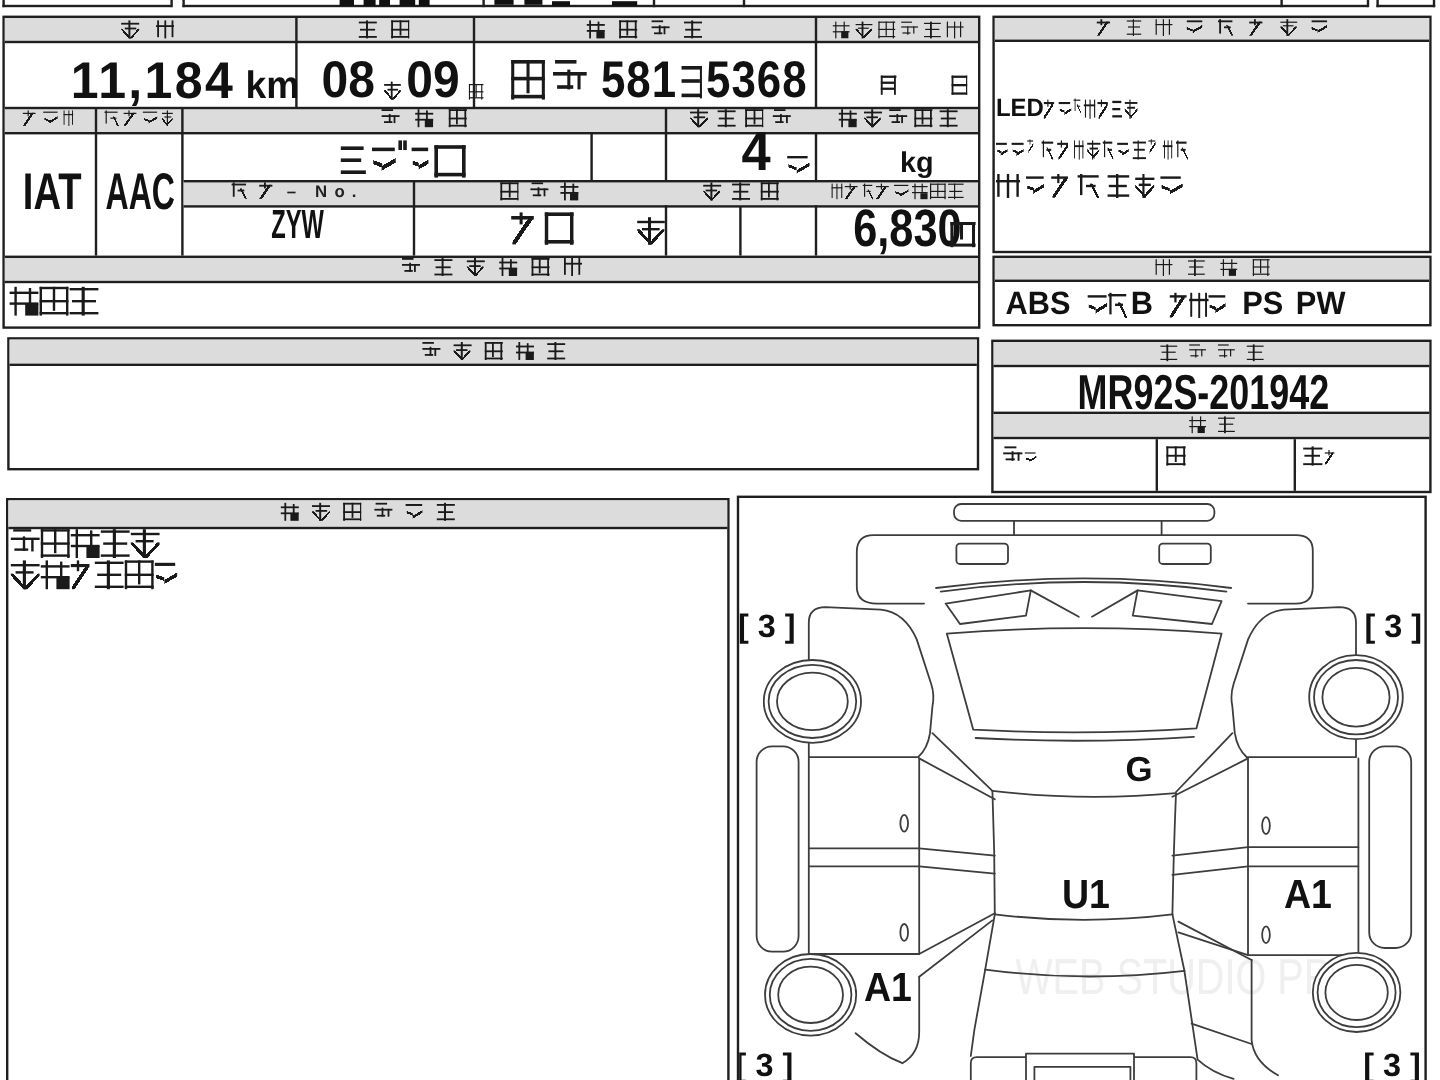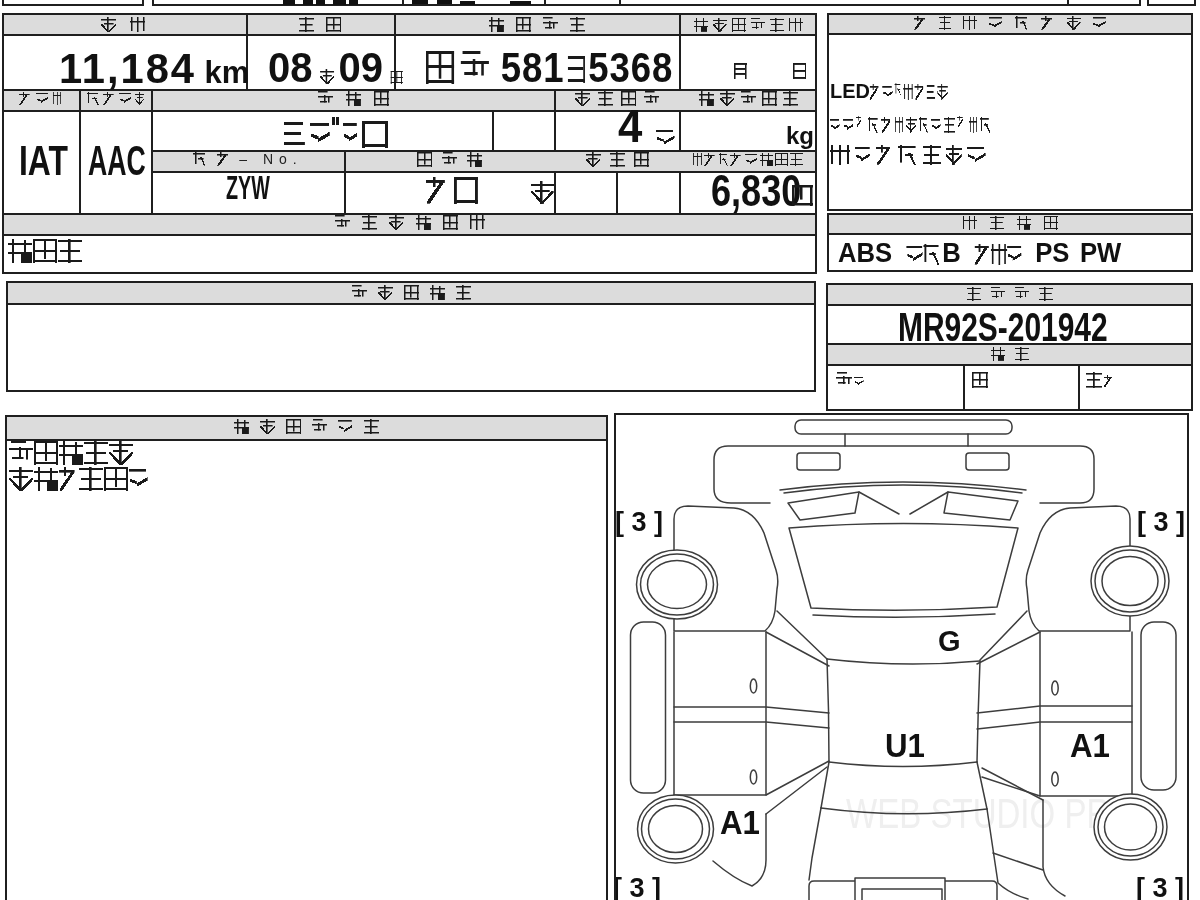--- a/index.html
+++ b/index.html
@@ -83,36 +83,36 @@
 
 <div class="t" style="left:0;top:17px;width:246px;text-align:center;font-size:15px"><span class="j jc" style="margin-right:14px"></span><span class="j jd"></span></div>
 <div class="t" style="left:246px;top:17px;width:148px;text-align:center;font-size:15px"><span class="j jb" style="margin-right:12px"></span><span class="j ja"></span></div>
 <div class="t" style="left:394px;top:17px;width:285px;text-align:center;font-size:15px"><span class="j jg" style="margin-right:12px"></span><span class="j ja" style="margin-right:12px"></span><span class="j jh" style="margin-right:12px"></span><span class="j jb"></span></div>
 <div class="t" style="left:679px;top:18px;width:138px;text-align:center;font-size:14px"><span class="j jg" style="margin-right:5px"></span><span class="j jc" style="margin-right:5px"></span><span class="j ja" style="margin-right:5px"></span><span class="j jh" style="margin-right:5px"></span><span class="j jb" style="margin-right:5px"></span><span class="j jd"></span></div>
 <div class="t" style="left:0px;top:92px;width:80px;text-align:center;font-size:13px"><span class="j je" style="margin-right:4px"></span><span class="j ji" style="margin-right:4px"></span><span class="j jd" style="width:8px"></span></div>
 <div class="t" style="left:79px;top:92px;width:73px;text-align:center;font-size:13px"><span class="j jf" style="margin-right:3px"></span><span class="j je" style="margin-right:3px"></span><span class="j ji" style="margin-right:3px"></span><span class="j jc" style="width:9px"></span></div>
 <div class="t" style="left:151px;top:91px;width:404px;text-align:center;font-size:15px"><span class="j jh" style="margin-right:13px"></span><span class="j jg" style="margin-right:13px"></span><span class="j ja"></span></div>
 <div class="t" style="left:554px;top:91px;width:126px;text-align:center;font-size:15px"><span class="j jc" style="margin-right:8px"></span><span class="j jb" style="margin-right:8px"></span><span class="j ja" style="margin-right:8px"></span><span class="j jh"></span></div>
 <div class="t" style="left:679px;top:91px;width:138px;text-align:center;font-size:15px"><span class="j jg" style="margin-right:6px"></span><span class="j jc" style="margin-right:6px"></span><span class="j jh" style="margin-right:6px"></span><span class="j ja" style="margin-right:6px"></span><span class="j jb"></span></div>
-<div class="t" style="left:151px;top:152px;width:194px;text-align:center;font-size:14px;letter-spacing:8px;font-weight:bold;color:#222"><span class="j jf" style="margin-right:9px"></span><span class="j je" style="margin-right:9px"></span><span style="font-weight:normal;letter-spacing:6px">– No.</span></div>
+<div class="t" style="left:151px;top:152px;width:194px;text-align:center;font-size:14px;letter-spacing:8px;font-weight:bold;color:#222"><span class="j jf" style="margin-right:9px"></span><span class="j je" style="margin-right:9px"></span><span style="font-weight:bold;letter-spacing:6px">– No.</span></div>
 <div class="t" style="left:344px;top:152px;width:211px;text-align:center;font-size:15px"><span class="j ja" style="margin-right:10px"></span><span class="j jh" style="margin-right:10px"></span><span class="j jg"></span></div>
 <div class="t" style="left:554px;top:152px;width:126px;text-align:center;font-size:15px"><span class="j jc" style="margin-right:9px"></span><span class="j jb" style="margin-right:9px"></span><span class="j ja"></span></div>
 <div class="t" style="left:679px;top:153px;width:138px;text-align:center;font-size:13px"><span class="j jd" style="margin-right:2px;width:9px"></span><span class="j je" style="margin-right:2px"></span><span class="j jf" style="margin-right:2px;width:9px"></span><span class="j je" style="margin-right:2px"></span><span class="j ji" style="margin-right:2px"></span><span class="j jg" style="margin-right:2px"></span><span class="j ja" style="margin-right:2px"></span><span class="j jb"></span></div>
 <div class="t" style="left:2px;top:215px;width:815px;text-align:center;font-size:15px"><span class="j jh" style="margin-right:12px"></span><span class="j jb" style="margin-right:12px"></span><span class="j jc" style="margin-right:12px"></span><span class="j jg" style="margin-right:12px"></span><span class="j ja" style="margin-right:12px"></span><span class="j jd"></span></div>
 
 <div class="t bold" style="left:59px;top:47px;font-size:43px;letter-spacing:2px;transform:scaleX(0.97);transform-origin:left">11,184<span style="font-size:32px;letter-spacing:0">&nbsp;km</span></div>
 <div class="t bold" style="left:268px;top:46px;font-size:43px;transform:scaleX(0.93);transform-origin:left">08<span class="j jc" style="font-size:15px;margin:0 5px 0 8px"></span>09<span class="j ja" style="font-size:13px;margin-left:8px"></span></div>
 <div class="t bold" style="left:426px;top:46px;font-size:43px;transform:scaleX(0.85);transform-origin:left;letter-spacing:1px"><span class="j ja" style="font-size:33px;margin-right:8px;vertical-align:-0.05em"></span><span class="j jh" style="font-size:33px;margin-right:14px;vertical-align:-0.05em"></span>581<span class="j jy" style="font-size:27px;width:0.75em;margin:0 4px;vertical-align:-0.02em"></span>5368</div>
 <div class="t" style="left:734px;top:63px;font-size:16px"><span class="j jq" style="width:0.8em"></span><span class="j jn" style="margin-left:46px;width:0.85em"></span></div>
 <div class="t bold" style="left:19px;top:139px;font-size:43px;transform:scaleX(0.74);transform-origin:left">IAT</div>
 <div class="t bold" style="left:88px;top:139px;font-size:43px;transform:scaleX(0.62);transform-origin:left">AAC</div>
 <div class="t" style="left:284px;top:117px;font-size:27px"><span class="j jm" style="margin-right:4px;width:0.8em"></span><span class="j ji" style="margin-right:1px;width:0.8em"></span><span style="display:inline-block;width:7px;height:8px;margin:0 4px 19px 0;background:linear-gradient(#1a1a1a,#1a1a1a) 0 0/3px 8px no-repeat,linear-gradient(#1a1a1a,#1a1a1a) 4px 0/3px 8px no-repeat"></span><span class="j ji" style="margin-right:4px;width:0.55em"></span><span class="j jr" style="width:0.95em"></span></div>
 <div class="t bold" style="left:618px;top:103px;font-size:46px;transform:scaleX(0.95);transform-origin:left">4</div>
 <div class="t" style="left:656px;top:128px;font-size:19px"><span class="j ji"></span></div>
-<div class="t bold" style="left:786px;top:124px;font-size:24px">kg</div>
+<div class="t bold" style="left:750px;top:124px;font-size:24px">kg</div>
 <div class="t bold" style="left:226px;top:170px;font-size:34px;transform:scaleX(0.58);transform-origin:left">ZYW</div>
 <div class="t" style="left:426px;top:177px;font-size:27px"><span class="j je" style="margin-right:5px;width:0.85em"></span><span class="j jr" style="width:0.9em"></span></div>
 <div class="t" style="left:531px;top:181px;font-size:23px"><span class="j jc"></span></div>
 <div class="t bold" style="left:711px;top:169px;font-size:44px;letter-spacing:0;transform:scaleX(0.82);transform-origin:left">6,830</div>
 <div class="t" style="left:792px;top:185px;font-size:21px"><span class="j jp"></span></div>
 <div class="t bold" style="left:8px;top:239px;font-size:24px"><span class="j jg" style="margin-right:1px"></span><span class="j ja" style="margin-right:1px"></span><span class="j jb"></span></div>
 
 <div class="b" style="left:827px;top:13px;width:366px;height:198px;border:2px solid #1f1f1f"></div>
 <div class="gy" style="left:829px;top:15px;width:362px;height:19px"></div>
 <div class="h" style="left:829px;top:33px;width:362px"></div>

